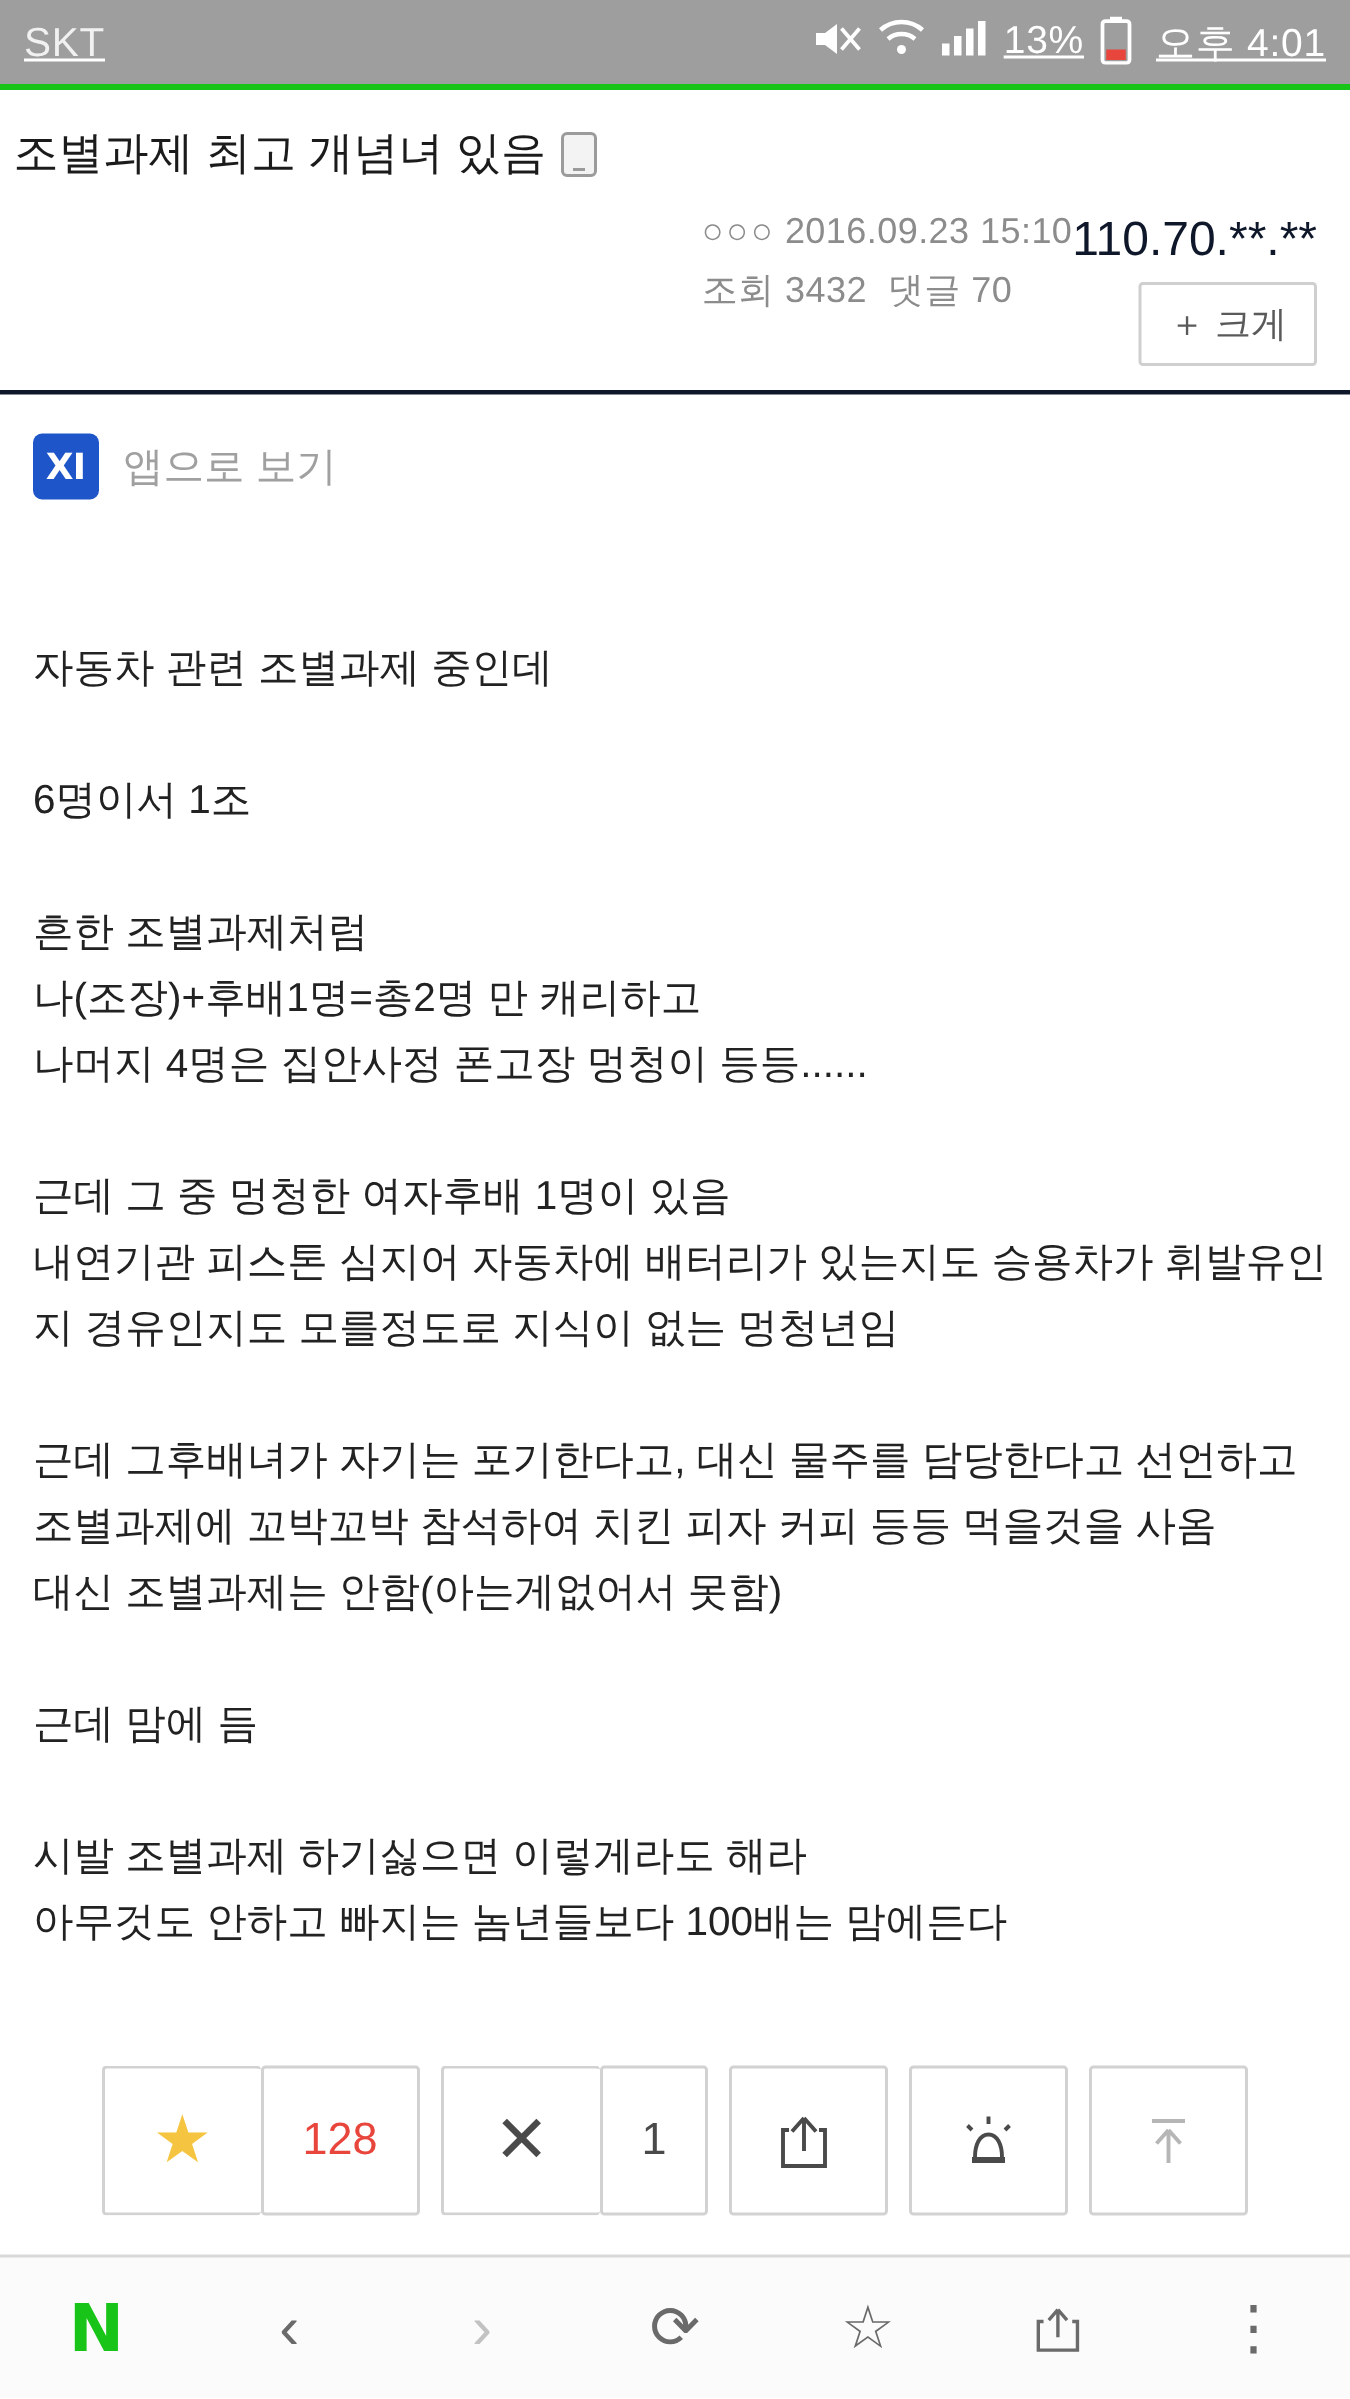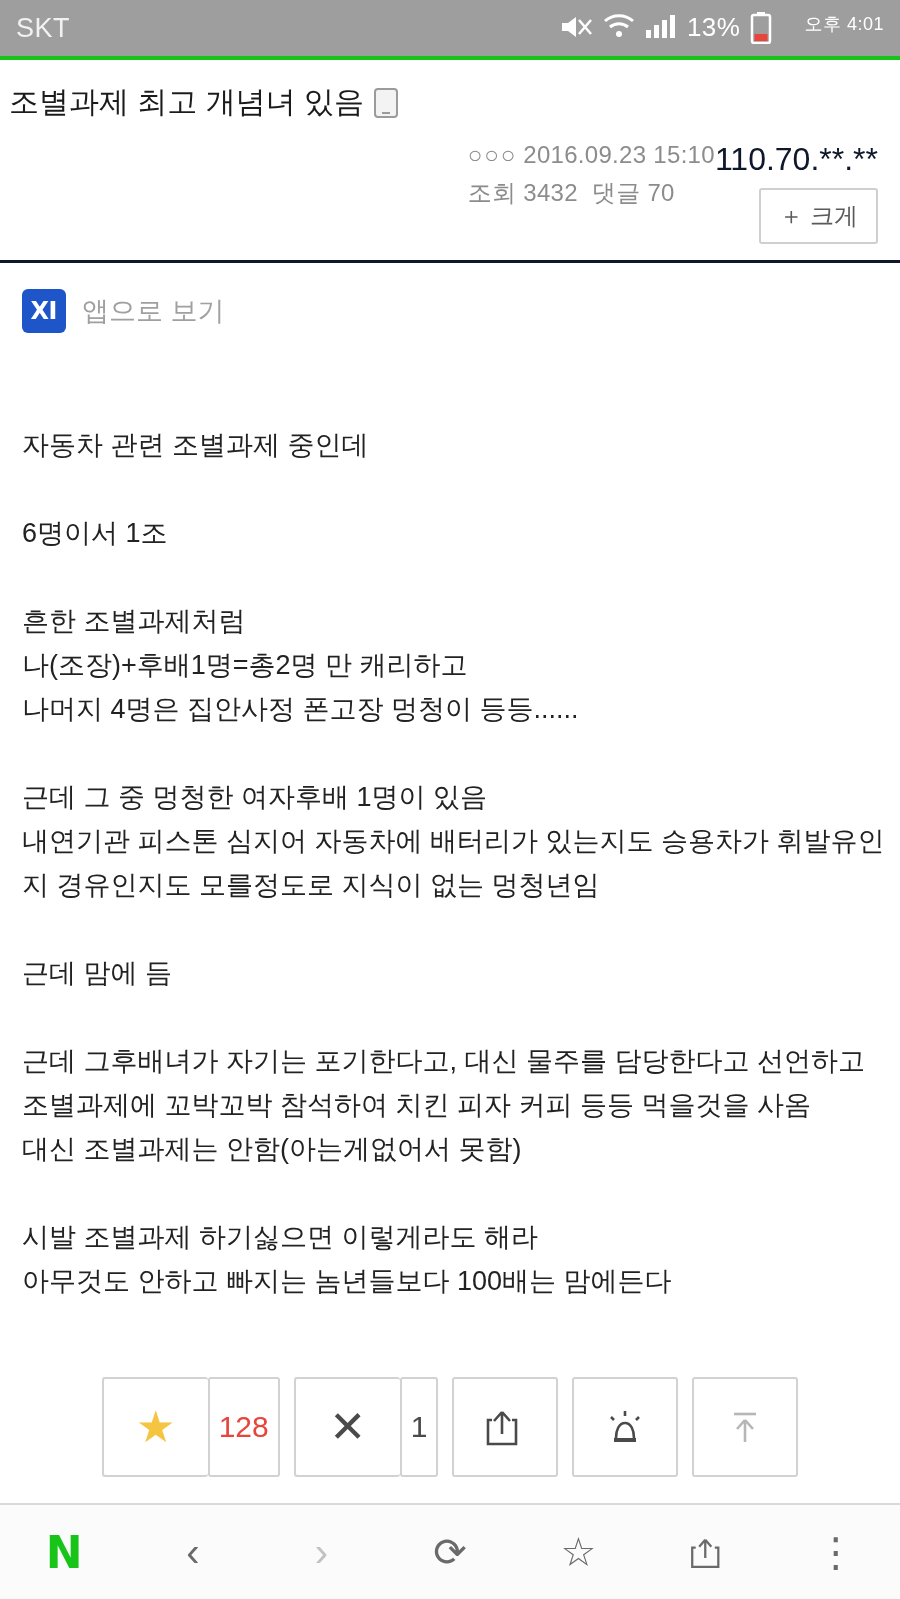--- a/index.html
+++ b/index.html
@@ -22,42 +22,43 @@
   
   .statusbar {
     height: 56px;
     background: #9e9e9e;
     color: #ffffff;
     display: flex;
     align-items: center;
     padding: 0 16px;
     flex: 0 0 auto;
     position: relative;
+    text-decoration: underline;
   }
   .statusbar .carrier {
     font-size: 27px;
     letter-spacing: 0.5px;
     color: #f1f1f1;
   }
   .statusbar .right {
     margin-left: auto;
     display: flex;
     align-items: flex-start;
     gap: 10px;
   }
   .statusbar .icon { display: inline-flex; align-items: center; }
   .statusbar .batt-text {
     font-size: 26px;
     color: #ffffff;
     letter-spacing: 0.5px;
   }
   .statusbar .clock {
-    font-size: 18px;
+    font-size: 26px;
     color: #ffffff;
-    margin-left: 22px;
+    margin-left: 6px;
     letter-spacing: 0.5px;
   }
   .greenline {
     height: 4px;
     background: #19c419;
     flex: 0 0 auto;
   }
 
   
   .post-header {
@@ -175,21 +176,21 @@
     align-items: center;
     justify-content: center;
     border-radius: 3px;
   }
   .act.pair { padding: 0; min-width: 0; }
   .pair-group { display: flex; }
   .pair-group .act:first-child { border-right: none; }
   .count {
     font-size: 30px;
     color: #e8453c;
-    padding: 0 9px;
+    padding: 0 26px;
   }
   .count.plain { color: #4a4a4a; }
   .star-glyph { font-size: 44px; color: #f5c542; line-height: 1; }
   .x-glyph { font-size: 44px; color: #4a4a4a; line-height: 1; }
 
   
   .bottomnav {
     height: 96px;
     border-top: 2px solid #d9d9d9;
     background: #fbfbfb;
@@ -295,26 +296,26 @@
     <div class="para">
         <p>흔한 조별과제처럼
 나(조장)+후배1명=총2명 만 캐리하고
 나머지 4명은 집안사정 폰고장 멍청이 등등......</p>
       </div>
     <div class="para">
         <p>근데 그 중 멍청한 여자후배 1명이 있음
 내연기관 피스톤 심지어 자동차에 배터리가 있는지도 승용차가 휘발유인지 경유인지도 모를정도로 지식이 없는 멍청년임</p>
       </div>
     <div class="para">
-        <p>근데 맘에 듬</p>
-      </div>
-    <div class="para">
         <p>근데 그후배녀가 자기는 포기한다고, 대신 물주를 담당한다고 선언하고
 조별과제에 꼬박꼬박 참석하여 치킨 피자 커피 등등 먹을것을 사옴
 대신 조별과제는 안함(아는게없어서 못함)</p>
+      </div>
+    <div class="para">
+        <p>근데 맘에 듬</p>
       </div>
     <div class="para">
         <p>시발 조별과제 하기싫으면 이렇게라도 해라
 아무것도 안하고 빠지는 놈년들보다 100배는 맘에든다</p>
       </div>
   </div>
 
   <div class="actionbar">
     <div class="pair-group">
       <div class="act pair" style="width:106px">

